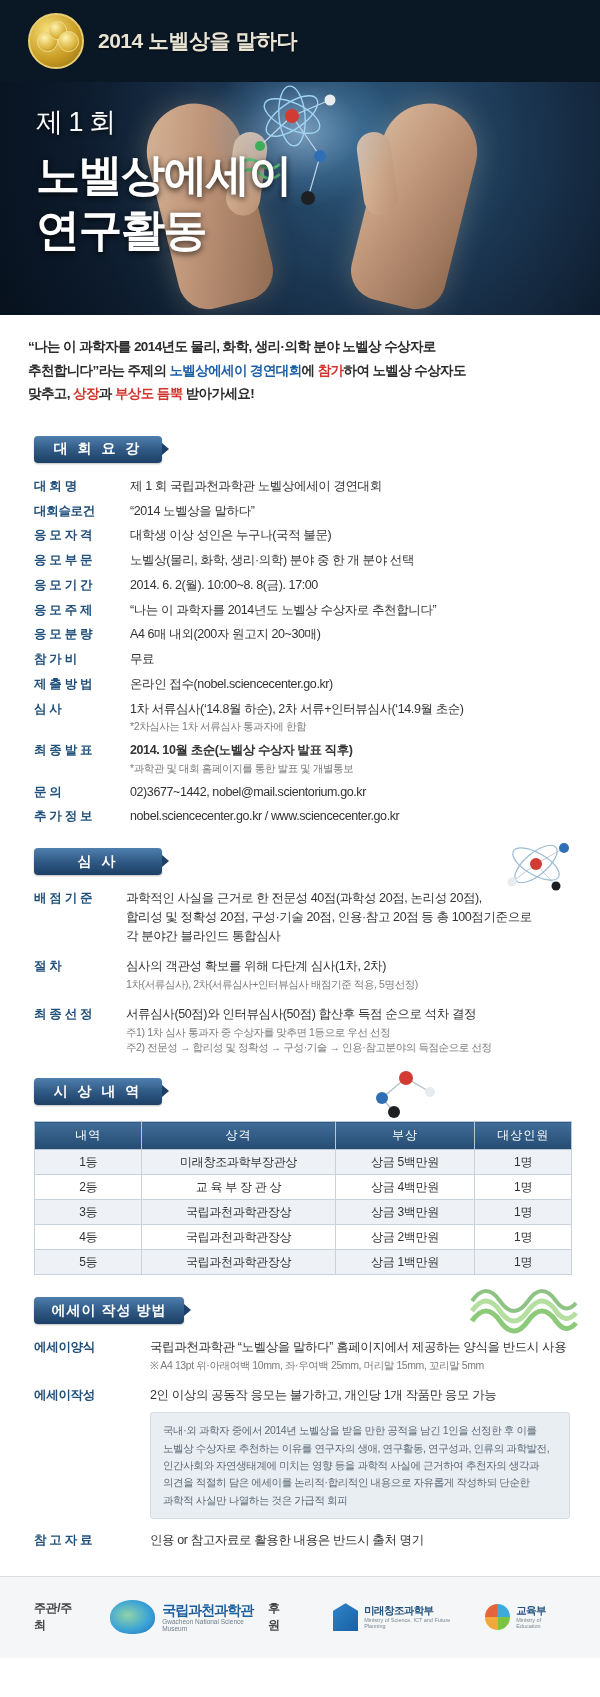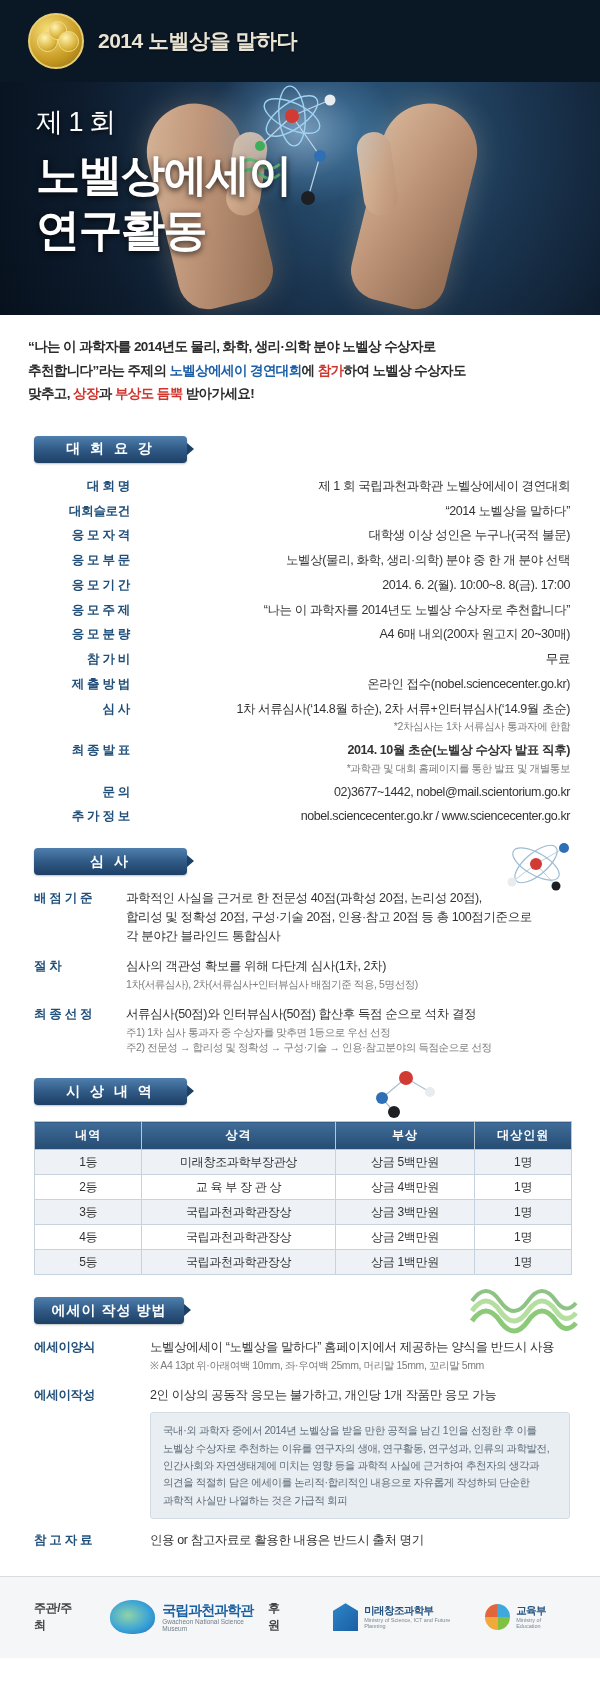--- a/index.html
+++ b/index.html
@@ -114,21 +114,21 @@
     color:#2b2b2b;
     font-weight:bold;
     letter-spacing:-0.6px;
   }
   .intro .blue { color:#1b5fa8; }
   .intro .red { color:#d0342c; }
 
   
   .sect {
     margin:22px 0 10px 34px;
-    width:153px; height:27px;
+    width:128px; height:27px;
     border-radius:4px;
     background:linear-gradient(180deg,#4f7fae 0%, #2e5782 55%, #1d4066 100%);
     color:#fff;
     font-size:14px;
     font-weight:bold;
     letter-spacing:3px;
     display:flex;
     align-items:center;
     justify-content:center;
     box-shadow:0 1px 2px rgba(0,0,0,.25);
@@ -136,21 +136,21 @@
   }
   .sect:after{
     content:"";
     position:absolute; right:-7px; top:7px;
     border-left:7px solid #1d4066;
     border-top:6px solid transparent;
     border-bottom:6px solid transparent;
   }
 
   
-  .info { padding:4px 30px 0 34px;text-align:right; }
+  .info { padding:4px 30px 0 34px; }
   .row { display:flex; align-items:flex-start; margin-bottom:6px; }
   .lbl {
     width:96px;
     flex:0 0 96px;
     font-size:12.5px;
     font-weight:bold;
     color:#1f4f7a;
     letter-spacing:-0.3px;
     padding-top:1px;
   }
@@ -173,21 +173,21 @@
   .judge { padding:4px 30px 0 34px; }
   .judge .row { margin-bottom:12px; }
   .judge .lbl { width:92px; flex:0 0 92px; }
 
   
   .awards { padding:6px 28px 0 34px; }
   table { border-collapse:collapse; width:100%; font-size:12px; }
   thead th {
     background:linear-gradient(180deg,#3f6d99,#254b72);
     color:#fff;
-    font-weight:bold;
+    font-weight:normal;
     height:28px;
     border:1px solid #b9c7d4;
     letter-spacing:1px;
   }
   tbody td {
     height:25px;
     text-align:center;
     border:1px solid #c6d2dd;
     color:#333;
     letter-spacing:-0.3px;
@@ -456,21 +456,21 @@
     <div class="sect" style="width:150px; letter-spacing:1px;">에세이 작성 방법</div>
     <svg style="position:absolute; right:14px; top:-20px;" width="120" height="62" viewBox="0 0 120 62">
       <path d="M6 44 q14 -20 28 0 q14 20 28 0 q14 -20 28 0 q10 14 20 2" fill="none" stroke="#7fc36a" stroke-width="5" opacity=".9"></path>
       <path d="M6 34 q14 -20 28 0 q14 20 28 0 q14 -20 28 0 q10 14 20 2" fill="none" stroke="#a8d98f" stroke-width="5" opacity=".85"></path>
       <path d="M6 24 q14 -20 28 0 q14 20 28 0 q14 -20 28 0 q10 14 20 2" fill="none" stroke="#5faa52" stroke-width="4" opacity=".7"></path>
     </svg>
   </div>
   <div class="essay">
     <div class="row">
       <div class="lbl">에세이양식</div>
-      <div class="val"><span>노벨상에세이 “노벨상을 말하다” 홈페이지에서 제공하는 양식을 반드시 사용</span><span class="sub">※ A4 13pt 위·아래여백 10mm, 좌·우여백 25mm, 머리말 15mm, 꼬리말 5mm</span></div>
+      <div class="val"><span>국립과천과학관 “노벨상을 말하다” 홈페이지에서 제공하는 양식을 반드시 사용</span><span class="sub">※ A4 13pt 위·아래여백 10mm, 좌·우여백 25mm, 머리말 15mm, 꼬리말 5mm</span></div>
     </div>
     <div class="row">
       <div class="lbl">에세이작성</div>
       <div class="val">
         <span>2인 이상의 공동작 응모는 불가하고, 개인당 1개 작품만 응모 가능</span>
         <div class="note" style="white-space:pre-line">국내·외 과학자 중에서 2014년 노벨상을 받을 만한 공적을 남긴 1인을 선정한 후 이를
 노벨상 수상자로 추천하는 이유를 연구자의 생애, 연구활동, 연구성과, 인류의 과학발전,
 인간사회와 자연생태계에 미치는 영향 등을 과학적 사실에 근거하여 추천자의 생각과
 의견을 적절히 담은 에세이를 논리적·합리적인 내용으로 자유롭게 작성하되 단순한
 과학적 사실만 나열하는 것은 가급적 회피</div>

